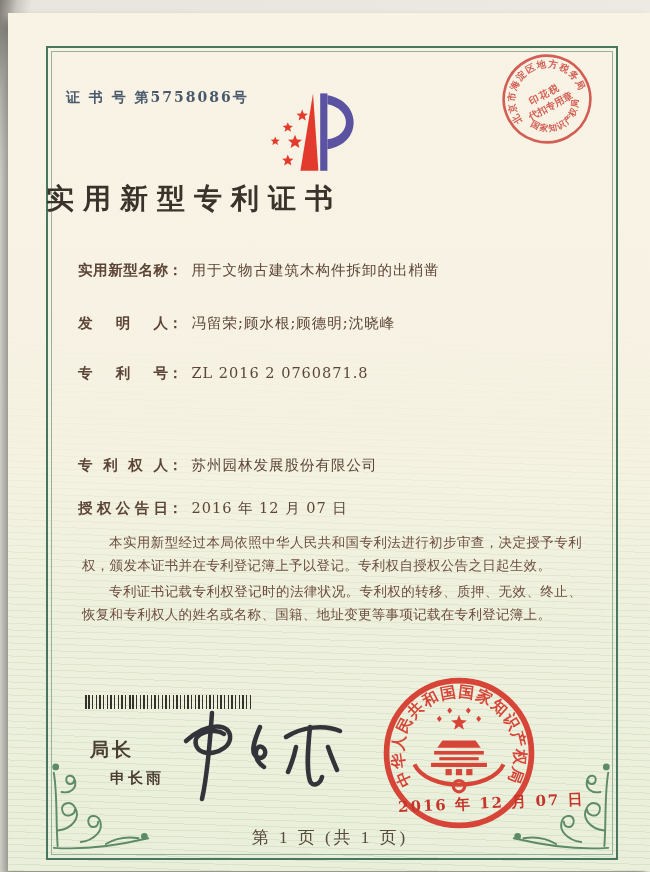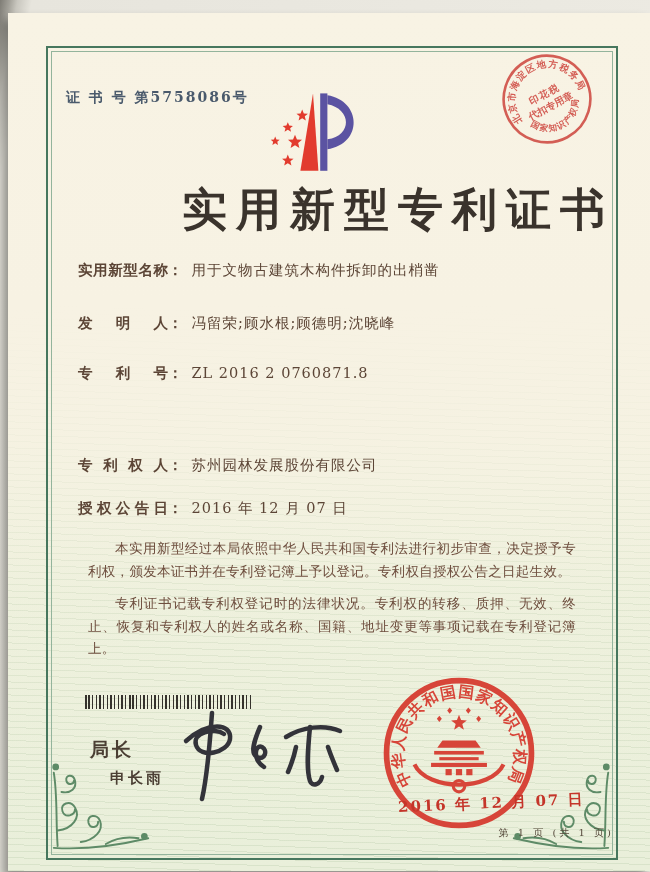--- a/index.html
+++ b/index.html
@@ -15,36 +15,36 @@
       linear-gradient(180deg,#f8f3e4 0%,#f7f2e3 34%,rgba(247,242,227,0.72) 50%,rgba(240,242,222,0.18) 68%,rgba(234,240,218,0) 100%),
       repeating-linear-gradient(1.8deg,rgba(122,158,110,0.15) 0px,rgba(122,158,110,0.15) 1px,rgba(0,0,0,0) 1px,rgba(0,0,0,0) 6.5px),
       linear-gradient(180deg,#f7f2e3 0%,#f0f1de 55%,#e9efda 100%);
     box-shadow:-5px 7px 9px rgba(40,40,35,0.45);
   }
   .frame{position:absolute;left:38px;top:33px;width:568px;height:810px;border:2px solid #47775e;}
   .frame-inner{position:absolute;inset:3px;border:1px solid #93b49c;}
   .cert-no{position:absolute;left:58px;top:76px;font-size:14px;color:#4a5a6c;letter-spacing:2px;font-weight:700;}
   .logo{position:absolute;left:260px;top:74px;width:108px;height:92px;}
   .tax-stamp{position:absolute;left:483px;top:30px;width:112px;height:112px;transform:rotate(-28deg);opacity:.88;}
-  .title{position:absolute;left:38px;top:167px;width:568px;text-align:right;font-size:45px;font-weight:700;color:#3a332c;letter-spacing:9px;}
+  .title{position:absolute;left:38px;top:167px;width:568px;text-align:left;font-size:28px;font-weight:700;color:#3a332c;letter-spacing:9px;}
   .field-row{position:absolute;left:70px;font-size:14.5px;color:#5c4536;white-space:nowrap;}
   .flabel{display:inline-block;width:90px;text-align:justify;text-align-last:justify;font-weight:700;}
   .fcolon{font-weight:700;}
   .fvalue{margin-left:9px;letter-spacing:1px;}
   .r0{top:248px}.r1{top:301px}.r2{top:351px}.r3{top:396px}.r4{top:443px}.r5{top:486px}
   .body-text{position:absolute;left:70px;top:514px;width:508px;font-size:13.5px;line-height:22.6px;color:#6e4e3e;text-align:justify;letter-spacing:0.3px;}
-  .body-text p{margin:10px;text-indent:2em;}
+  .body-text p{margin:4px;text-indent:2em;}
   .barcode{position:absolute;left:77px;top:682px;width:166px;height:14px;
     background:repeating-linear-gradient(90deg,#35322c 0px,#35322c 1.5px,rgba(0,0,0,0) 1.5px,rgba(0,0,0,0) 3px,#35322c 3px,#35322c 5.5px,rgba(0,0,0,0) 5.5px,rgba(0,0,0,0) 7px,#35322c 7px,#35322c 8px,rgba(0,0,0,0) 8px,rgba(0,0,0,0) 11px);}
   .issuer-title{position:absolute;left:82px;top:724px;font-size:19px;color:#4b3f34;letter-spacing:3px;font-weight:700;}
   .issuer-name{position:absolute;left:82px;top:756px;font-size:15px;color:#4b3f34;letter-spacing:3px;font-weight:700;margin-left:20px;}
   .signature{position:absolute;left:150px;top:694px;width:205px;height:96px;}
   .seal{position:absolute;left:363px;top:652px;width:176px;height:176px;opacity:.93;}
   .seal-date{position:absolute;left:390px;top:781px;font-size:15px;color:#c5352a;letter-spacing:2px;font-weight:700;transform:rotate(-2.5deg);white-space:nowrap;}
-  .footer{position:absolute;left:38px;top:813px;width:568px;text-align:right;font-size:10px;color:#564a3c;letter-spacing:3px;}
+  .footer{position:absolute;left:38px;top:813px;width:568px;text-align:center;font-size:17px;color:#564a3c;letter-spacing:3px;font-family:Liberation Serif, serif;}
   .flourish{position:absolute;width:106px;height:102px;}
   .flourish.bl{left:40px;top:740px;}
   .flourish.br{left:500px;top:740px;transform:scaleX(-1);}
 </style>
 </head>
 <body>
 
 <div class="paper">
 
   <div class="frame">

